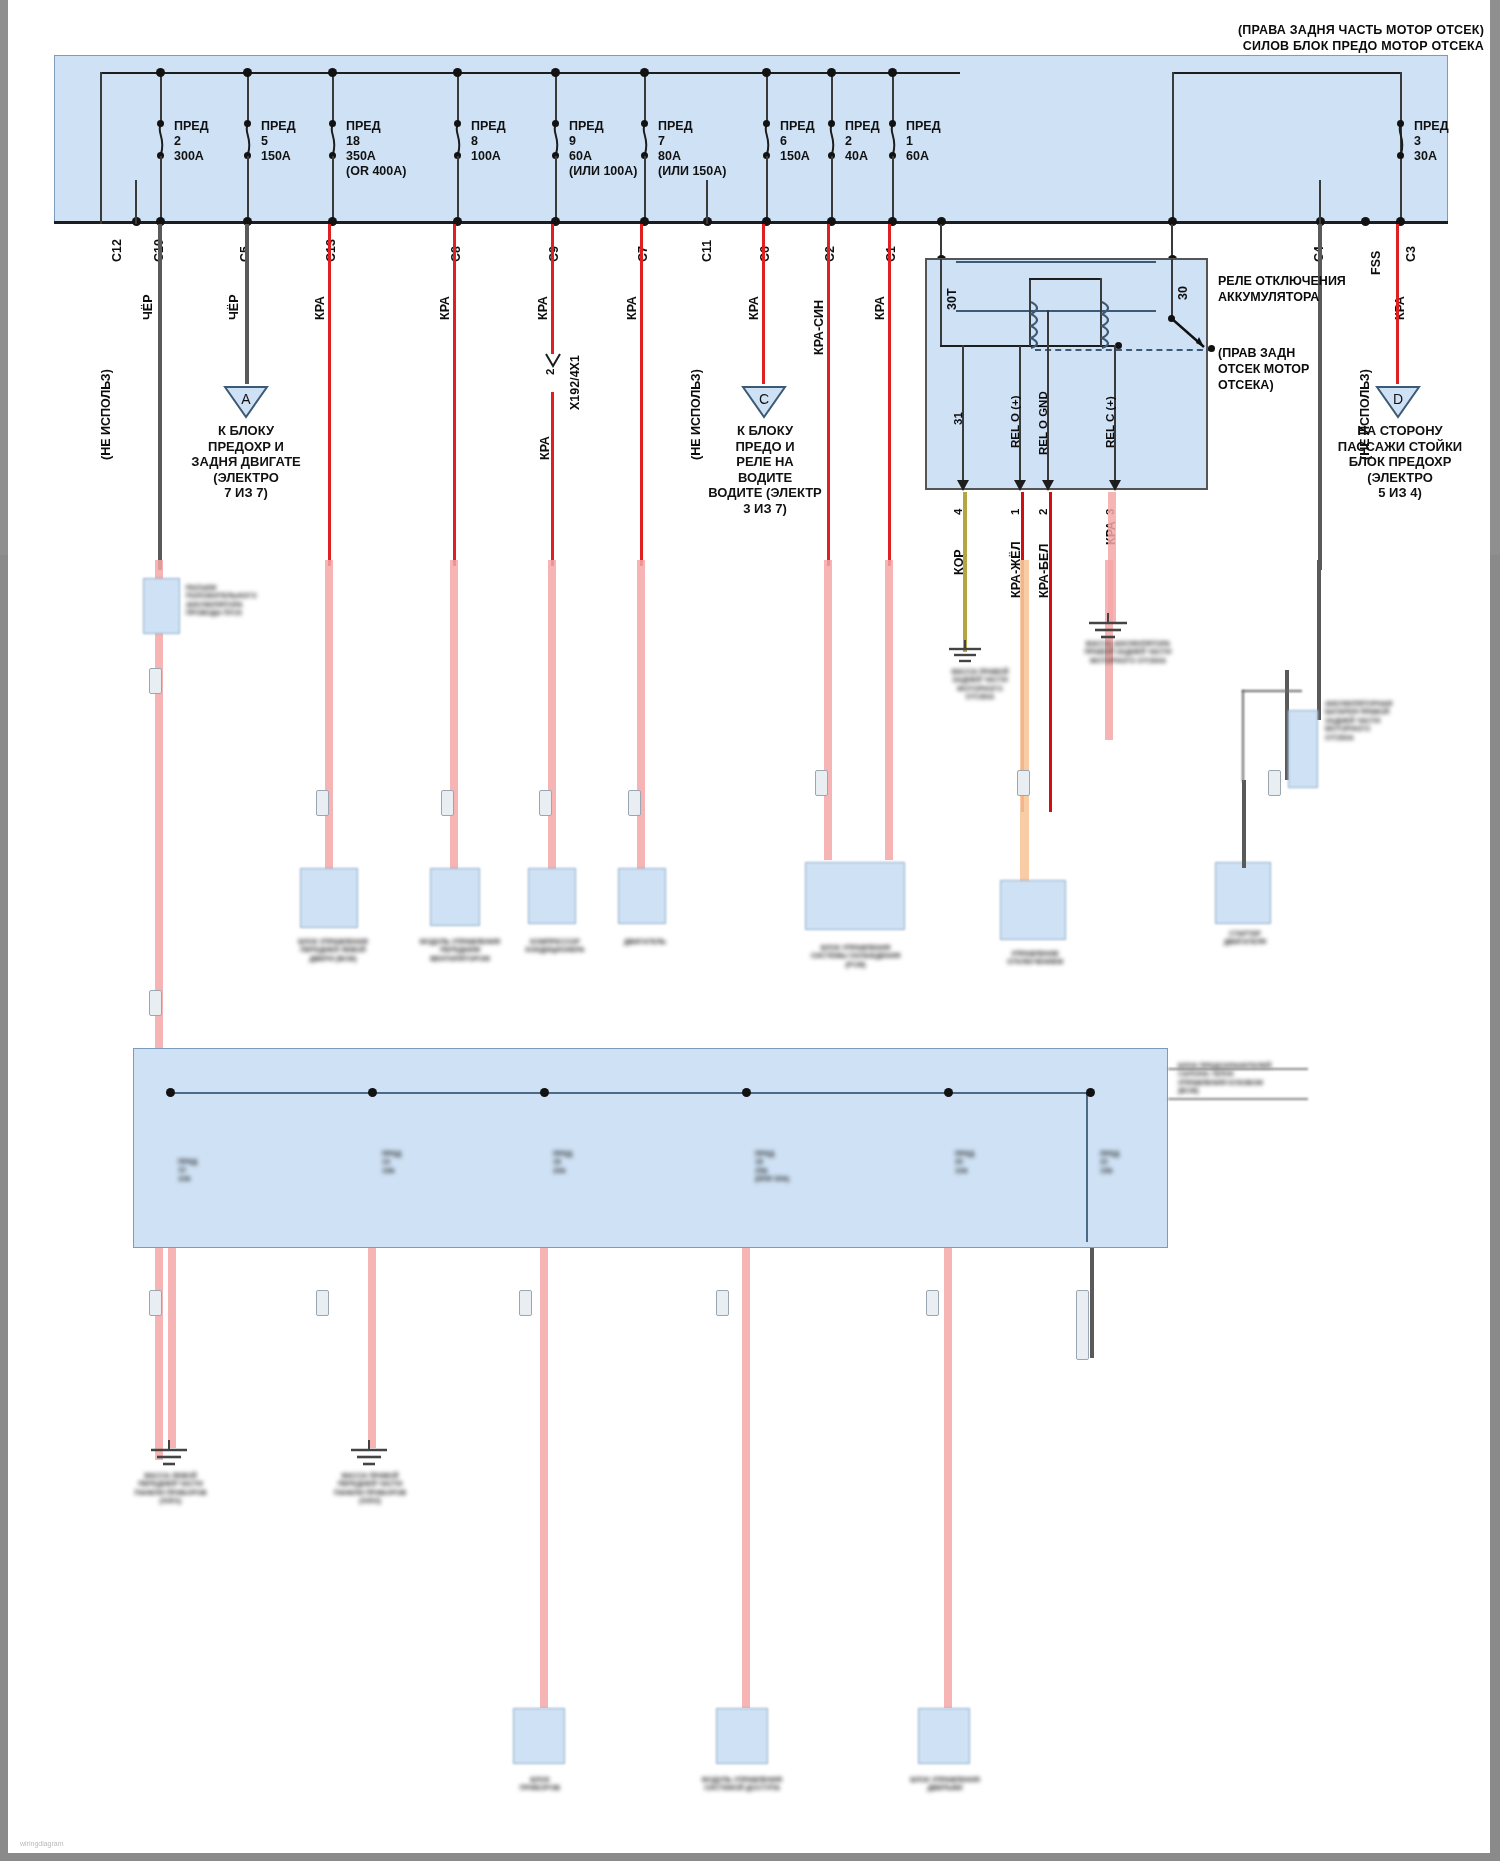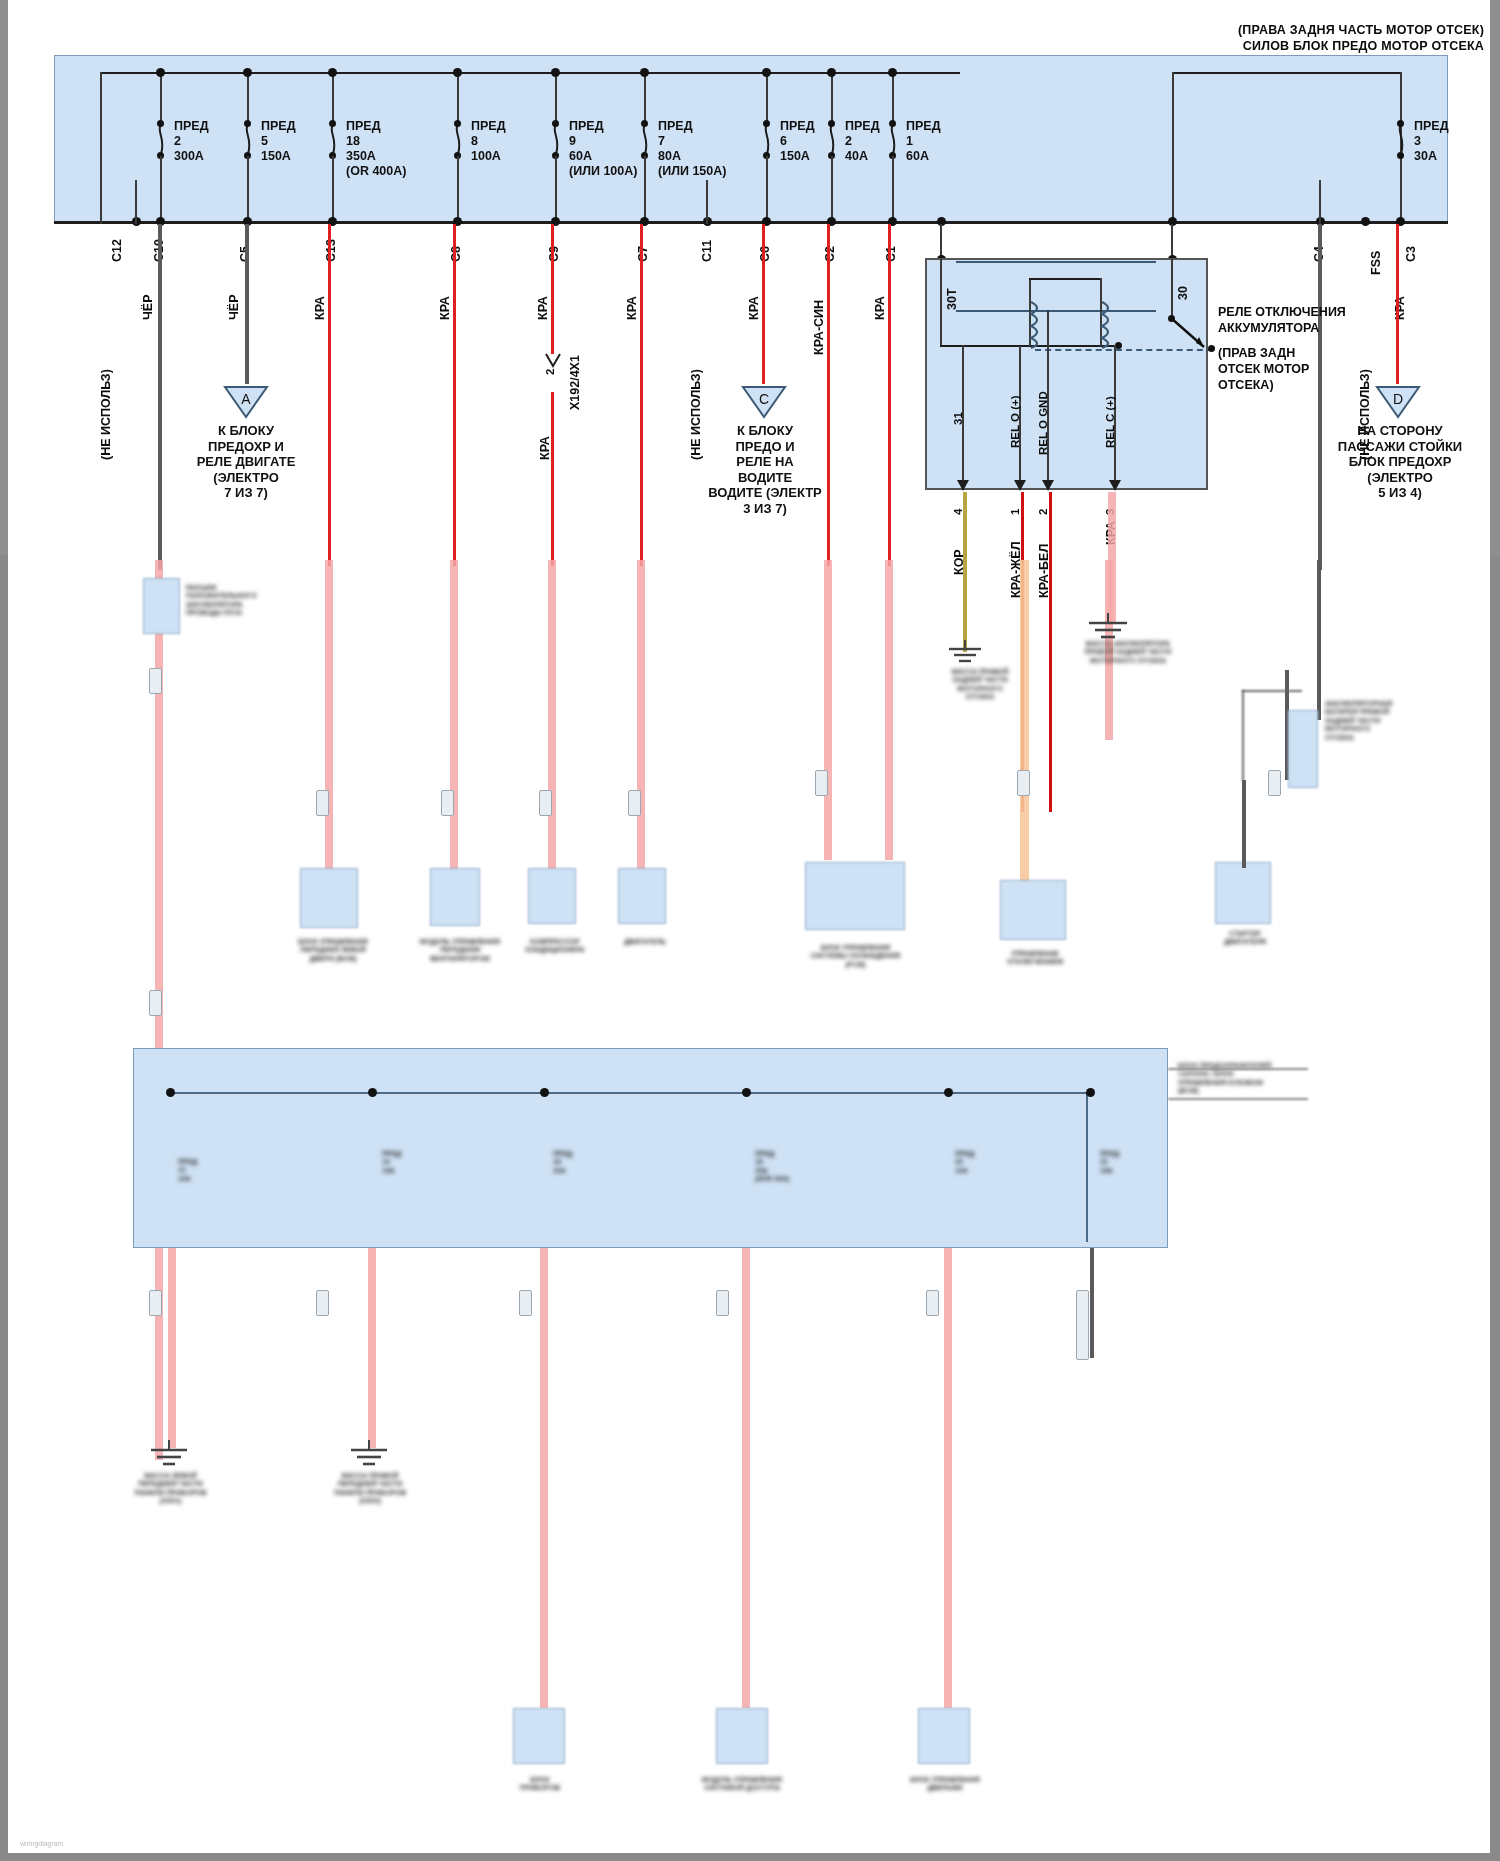--- a/index.html
+++ b/index.html
@@ -379,21 +379,21 @@
 
   <div class="tri-o" style="left:223px; top:385px;">
     <svg width="46" height="34" viewBox="0 0 46 34">
       <polygon points="2,2 44,2 23,32" fill="#cfe2f5" stroke="#3c5a75" stroke-width="2"></polygon>
       <text x="23" y="19" font-size="14" font-family="Liberation Sans, sans-serif" text-anchor="middle" fill="#111">A</text>
     </svg>
   </div>
   <div class="tri-lbl" style="left:146px; top:423px; width:200px;">
     <div>К БЛОКУ</div>
     <div>ПРЕДОХР И</div>
-    <div>РЕЛЕ ДВИГАТЕ</div>
+    <div>ЗАДНЯ ДВИГАТЕ</div>
     <div>(ЭЛЕКТРО</div>
     <div>7 ИЗ 7)</div>
   </div>
 
   <div class="tri-o" style="left:741px; top:385px;">
     <svg width="46" height="34" viewBox="0 0 46 34">
       <polygon points="2,2 44,2 23,32" fill="#cfe2f5" stroke="#3c5a75" stroke-width="2"></polygon>
       <text x="23" y="19" font-size="14" font-family="Liberation Sans, sans-serif" text-anchor="middle" fill="#111">C</text>
     </svg>
   </div>
@@ -452,21 +452,21 @@
   <div style="position:absolute; left:1168px; top:315px;">
     <svg width="46" height="42" viewBox="0 0 46 42">
       <line x1="3" y1="3" x2="36" y2="32" stroke="#111" stroke-width="2.4"></line>
       <polygon points="36,32 28,28 31,22" fill="#111"></polygon>
     </svg>
   </div>
   <div class="dot sm" style="left:1208px; top:345px;"></div>
 
   <div class="dot sm" style="left:1115px; top:342px;"></div>
 
-  <div class="relay-txt" style="left:1218px; top:304px;">
+  <div class="relay-txt" style="left:1218px; top:273px;">
     <div>РЕЛЕ ОТКЛЮЧЕНИЯ</div>
     <div>АККУМУЛЯТОРА</div>
   </div>
   <div class="relay-txt" style="left:1218px; top:345px;">
     <div>(ПРАВ ЗАДН</div>
     <div>ОТСЕК МОТОР</div>
     <div>ОТСЕКА)</div>
   </div>
 
   <div class="vline" style="left:962px; top:345px; height:140px;"></div>

